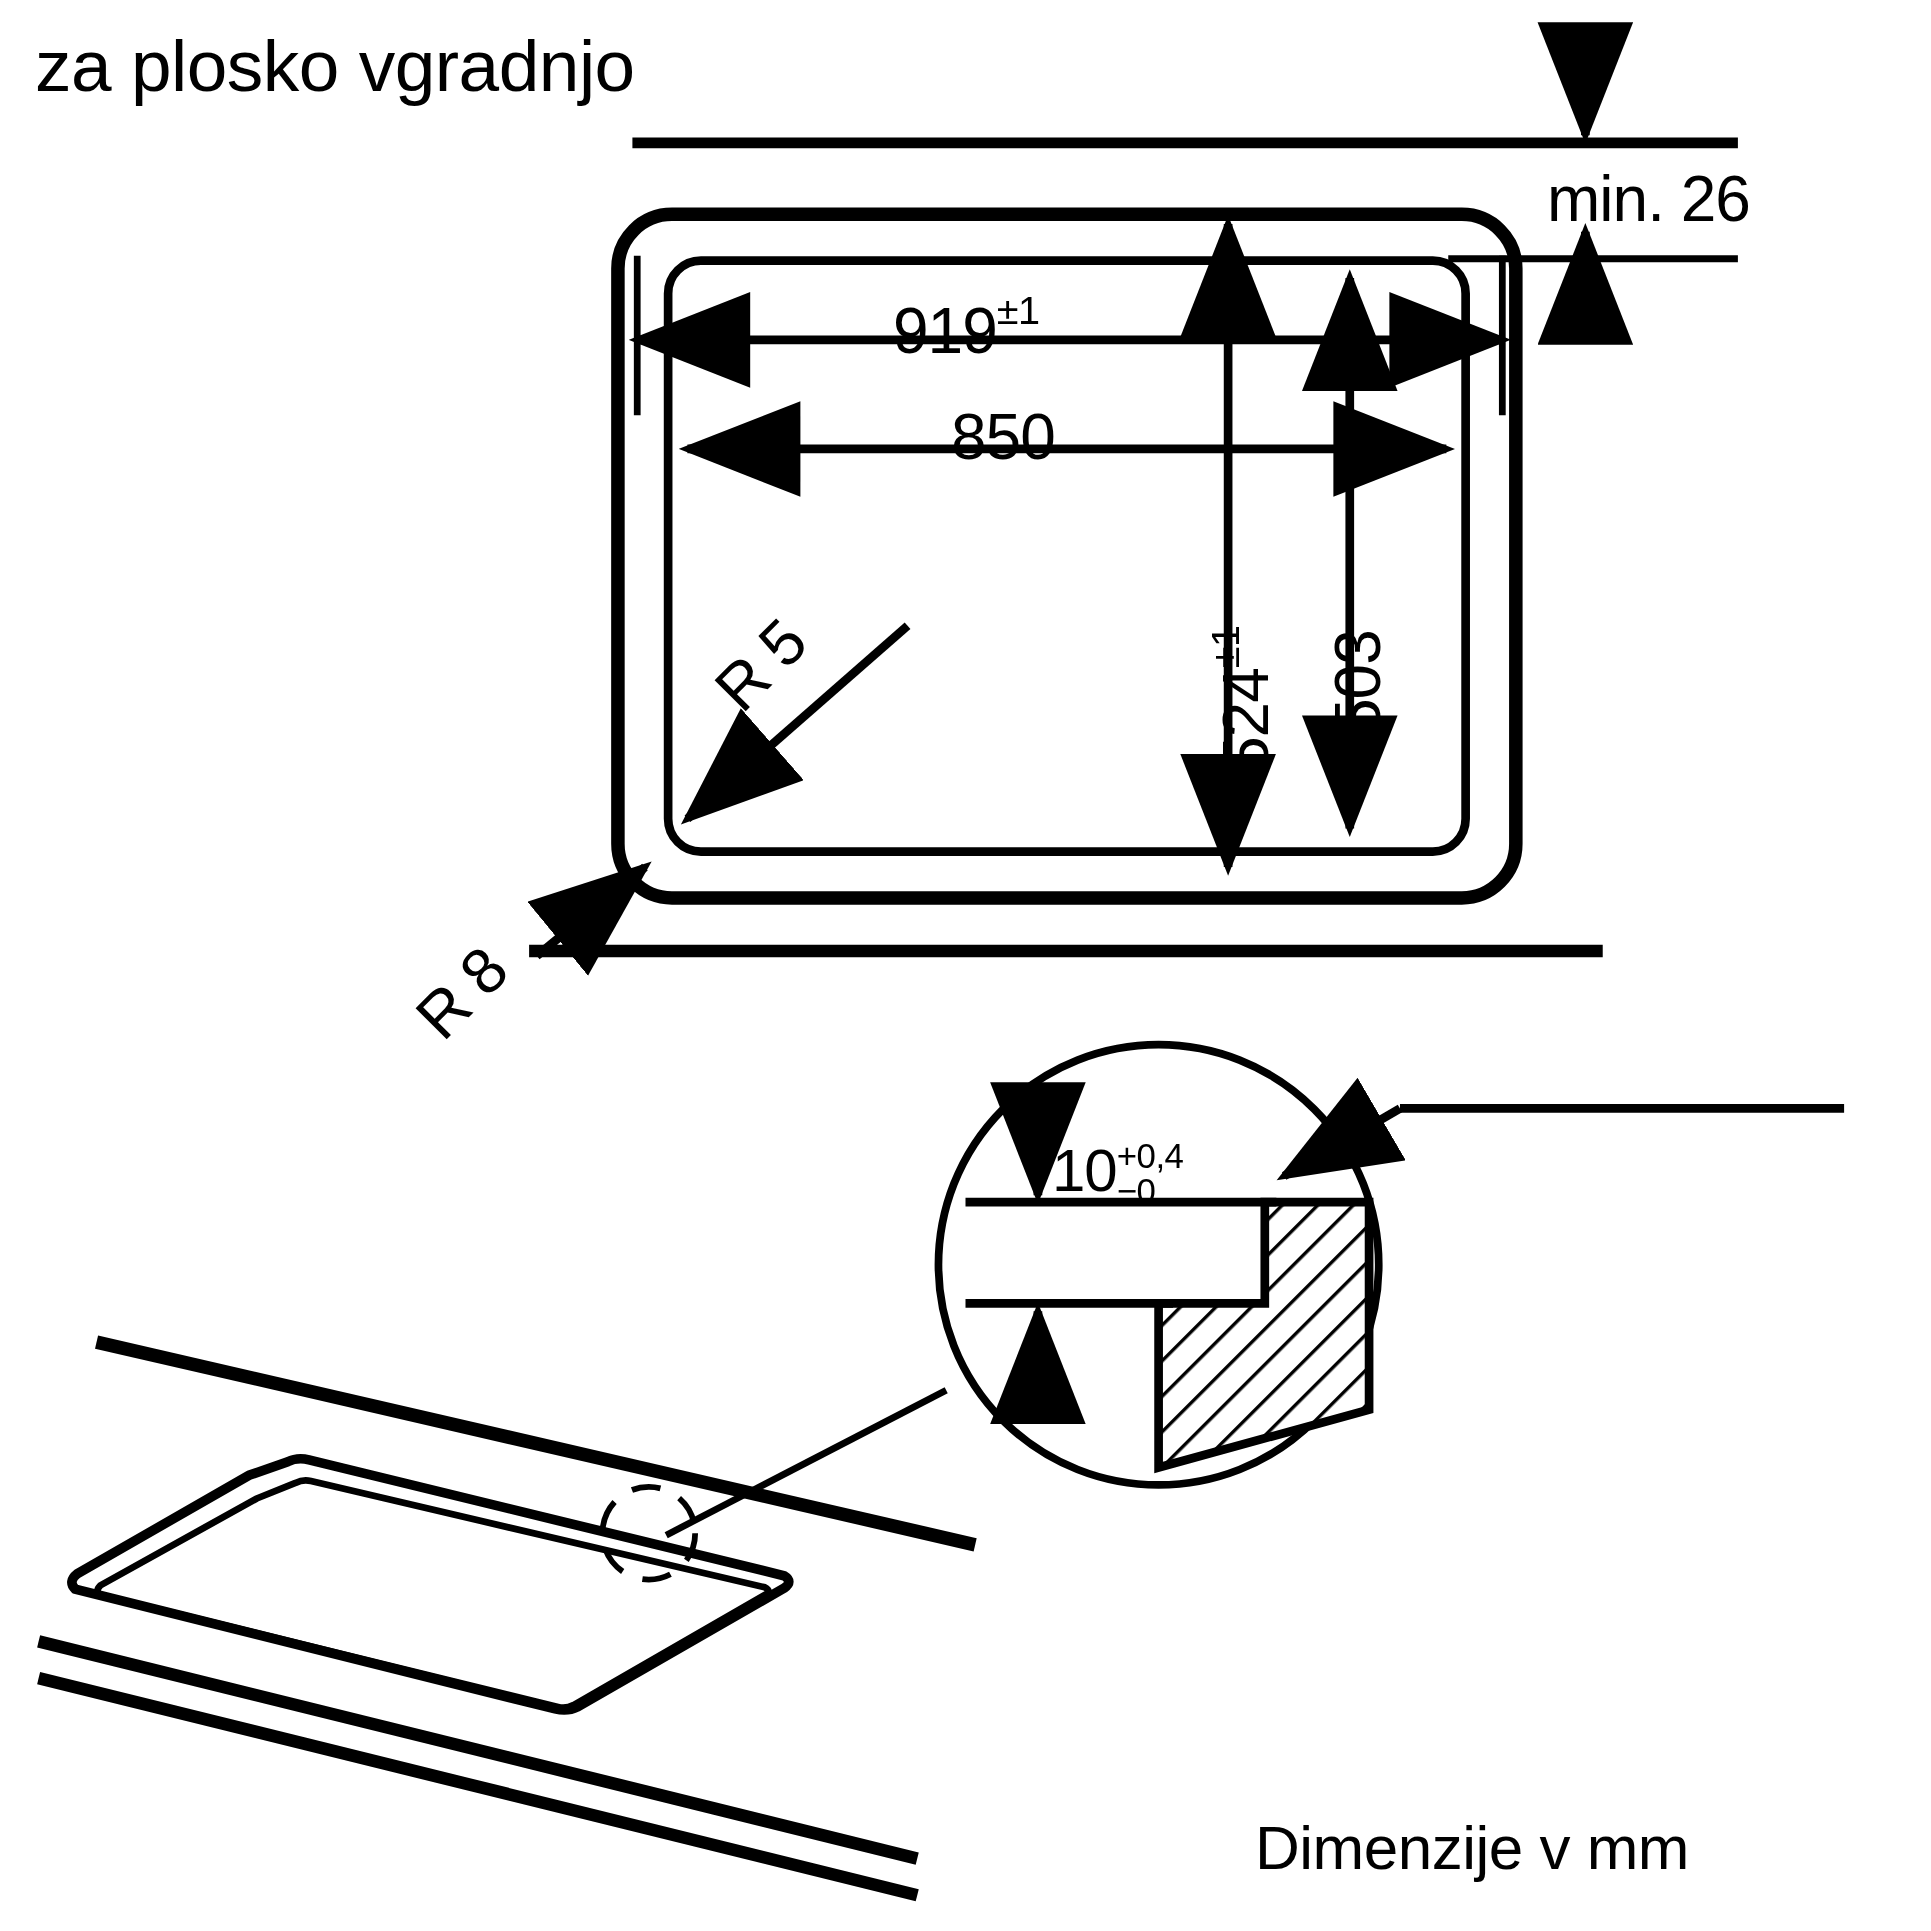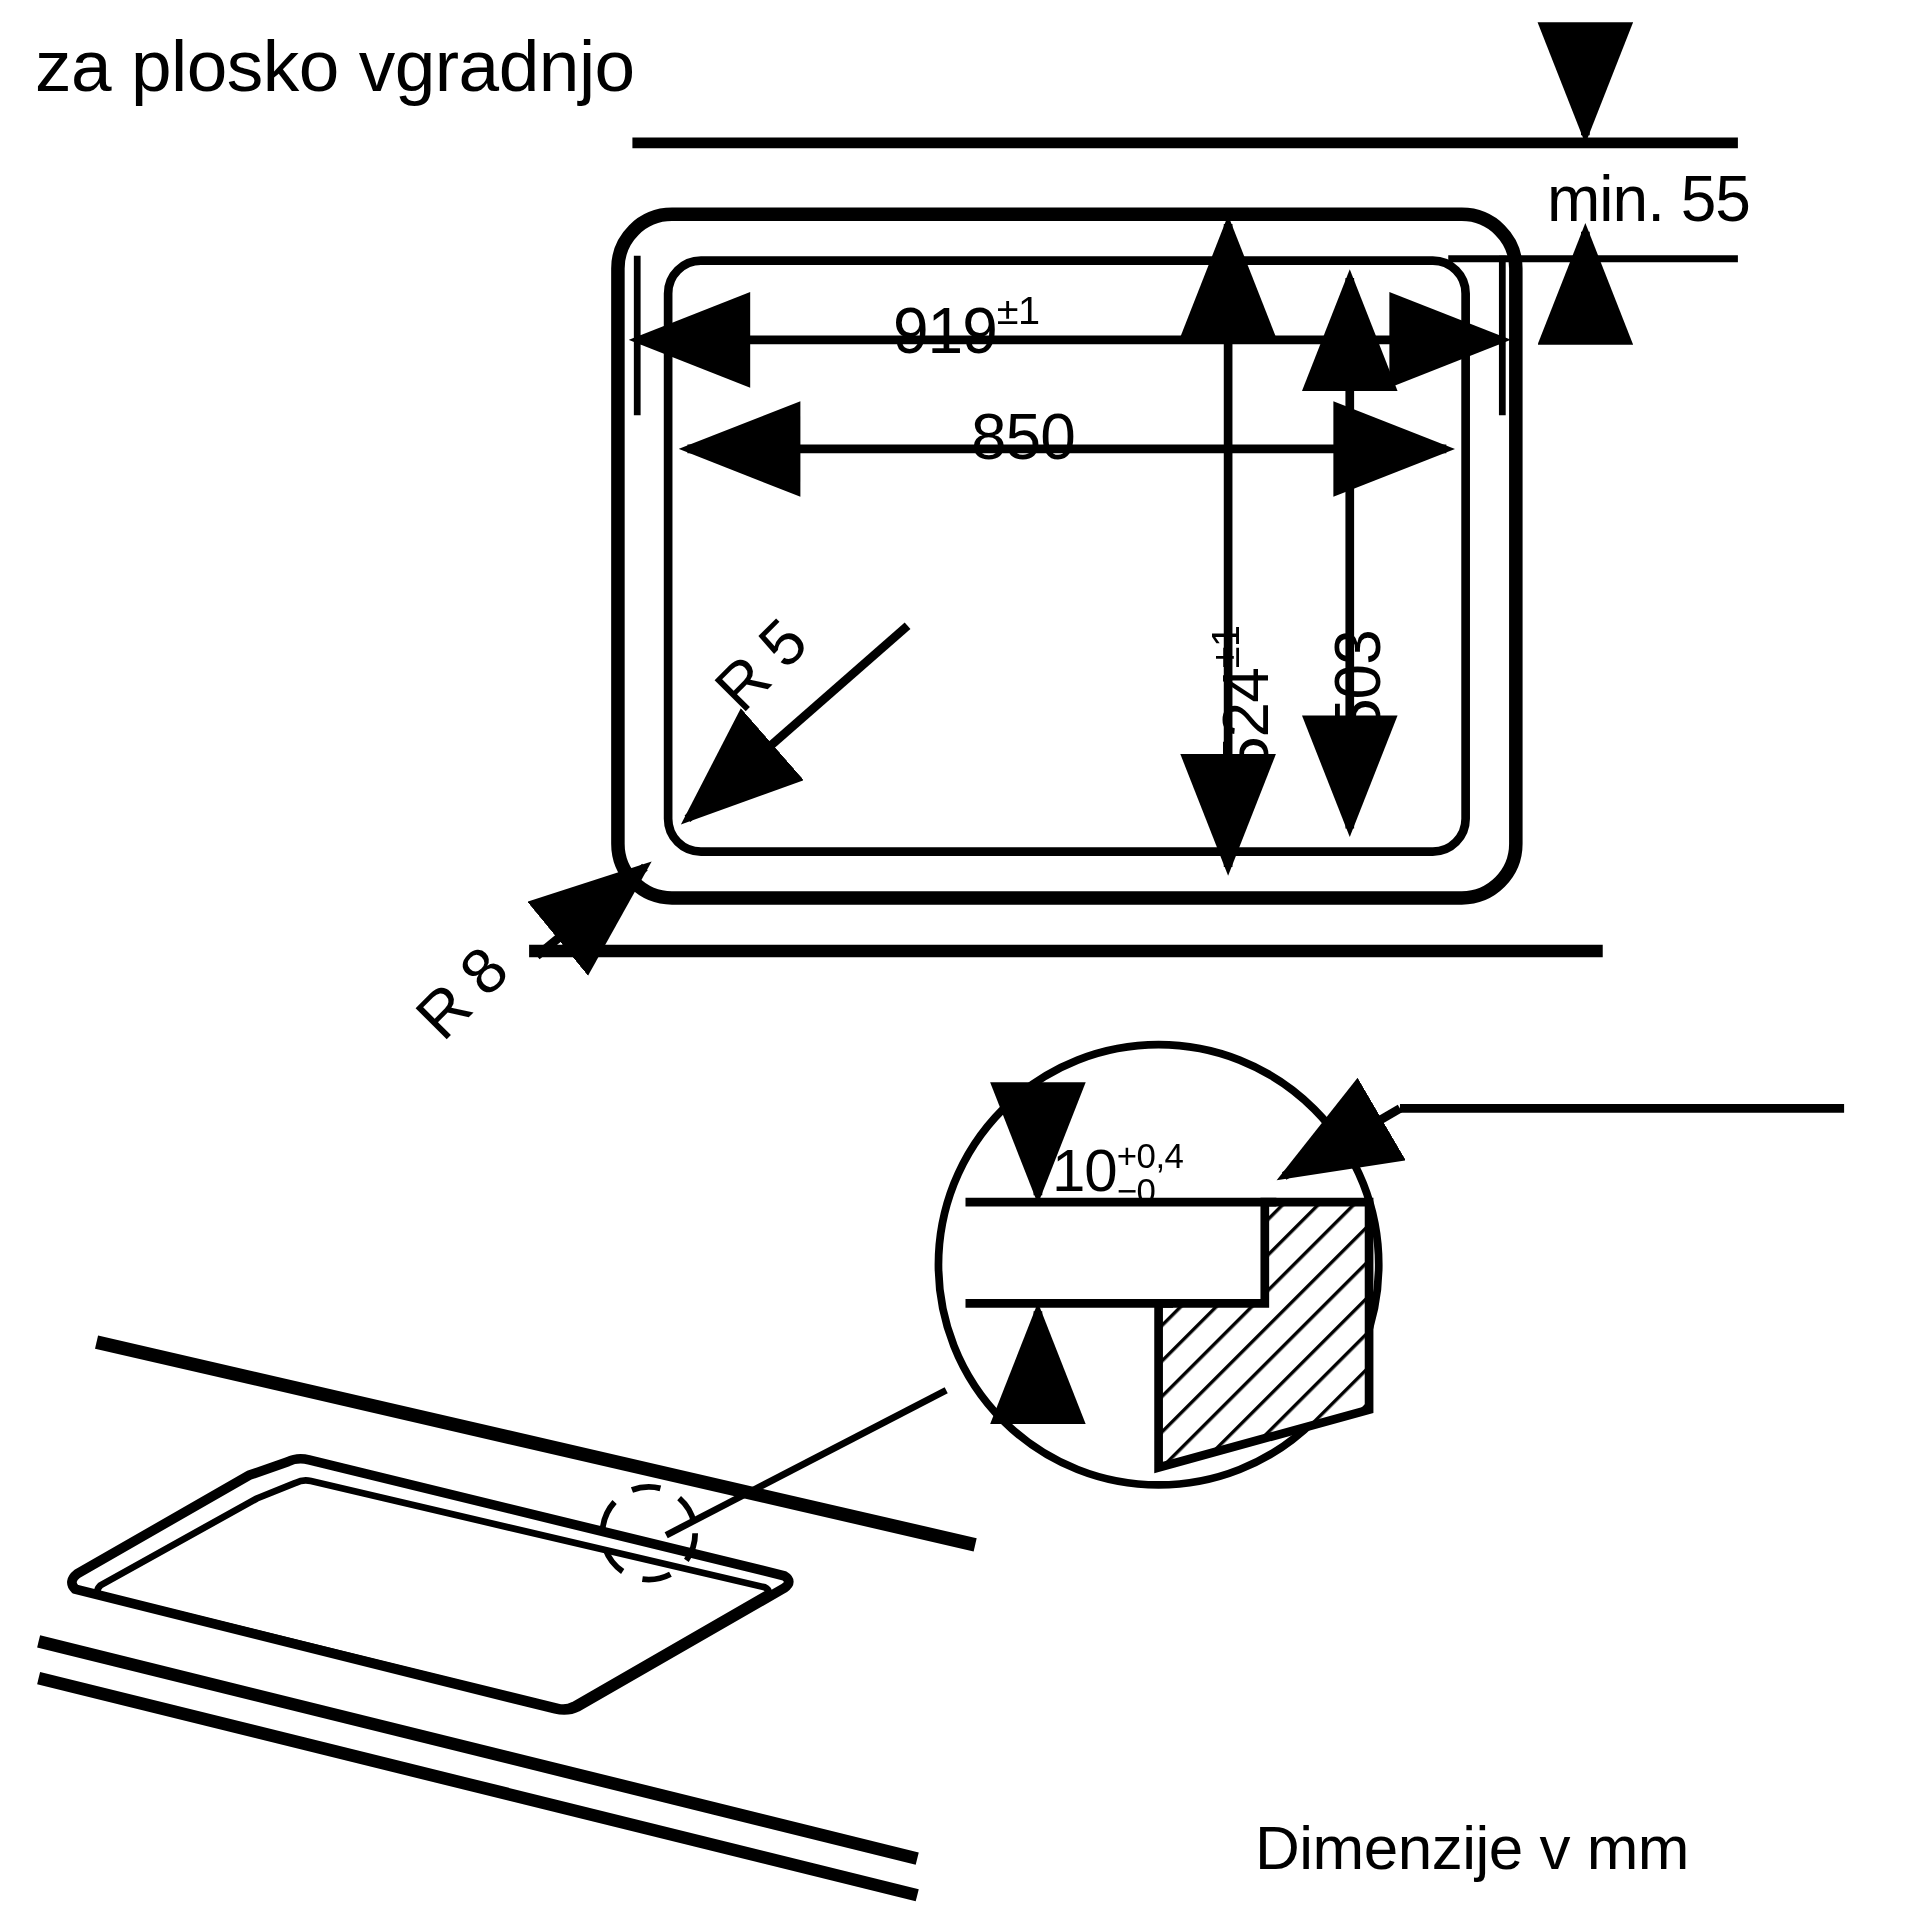--- a/index.html
+++ b/index.html
@@ -186,27 +186,27 @@
 
       <path d="M258,1528 L80,1630 Q70,1638 78,1646 L575,1770 Q588,1773 598,1768 L812,1645
                Q822,1638 812,1632 L320,1512 Q308,1509 298,1514 Z" fill="none" stroke="#000" stroke-width="10"></path>
 
       <path d="M266,1552 L104,1642 Q98,1648 104,1652 L578,1768 Q586,1770 594,1766 L792,1652
                Q800,1648 792,1644 L322,1534 Q314,1532 306,1536 Z" fill="none" stroke="#000" stroke-width="7"></path>
     </g>
 
   </svg>
 
-  <div class="lbl dim" style="left:1547px; top:166px;">min. 55</div>
+  <div class="lbl dim" style="left:1547px; top:166px;">min. 26</div>
 
   <div class="lbl dim" style="left:893px; top:290px;">
     <span>919</span><span class="sup">±1</span>
   </div>
 
-  <div class="lbl dim" style="left:951px; top:404px;margin-left:20px;">850</div>
+  <div class="lbl dim" style="left:951px; top:404px;">850</div>
 
   <div class="lbl dim rot90" style="left:1205px; top:772px;">
     <span>524</span><span class="sup">±1</span>
   </div>
 
   <div class="lbl dim rot90" style="left:1325px; top:734px;">503</div>
 
   <div class="lbl dim rot-diag" style="left:703px; top:676px;">R 5</div>
 
   <div class="lbl dim rot-diag" style="left:404px; top:1004px;">R 8</div>

